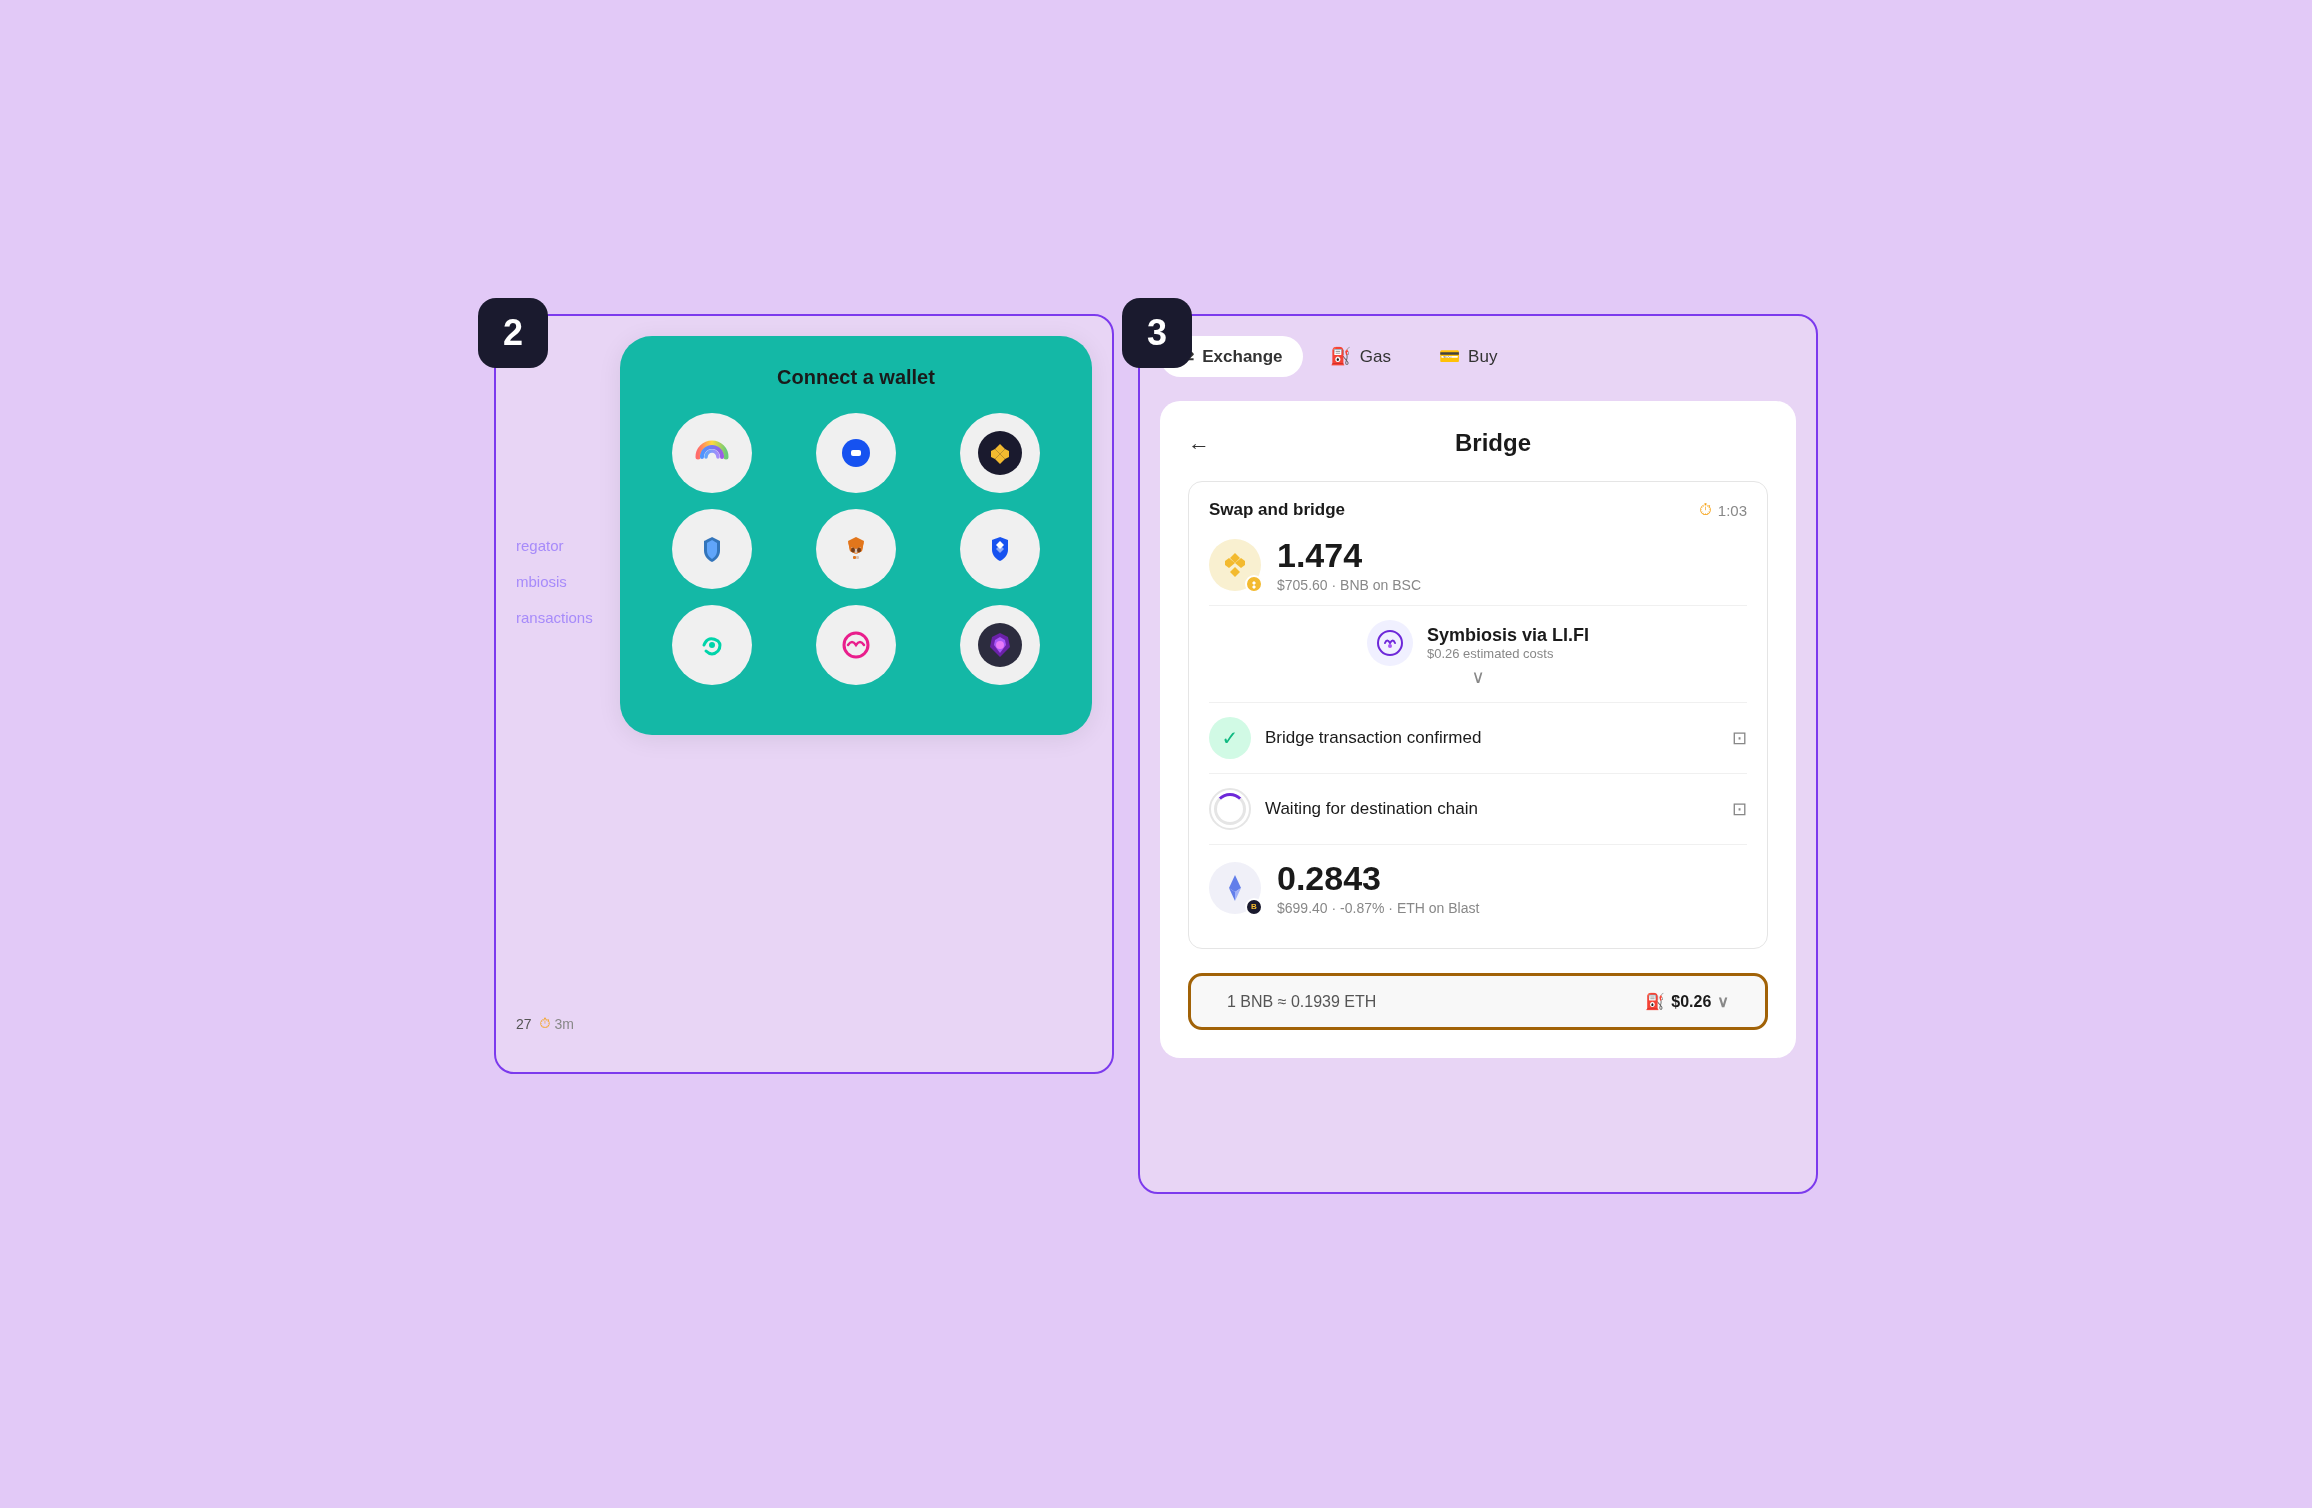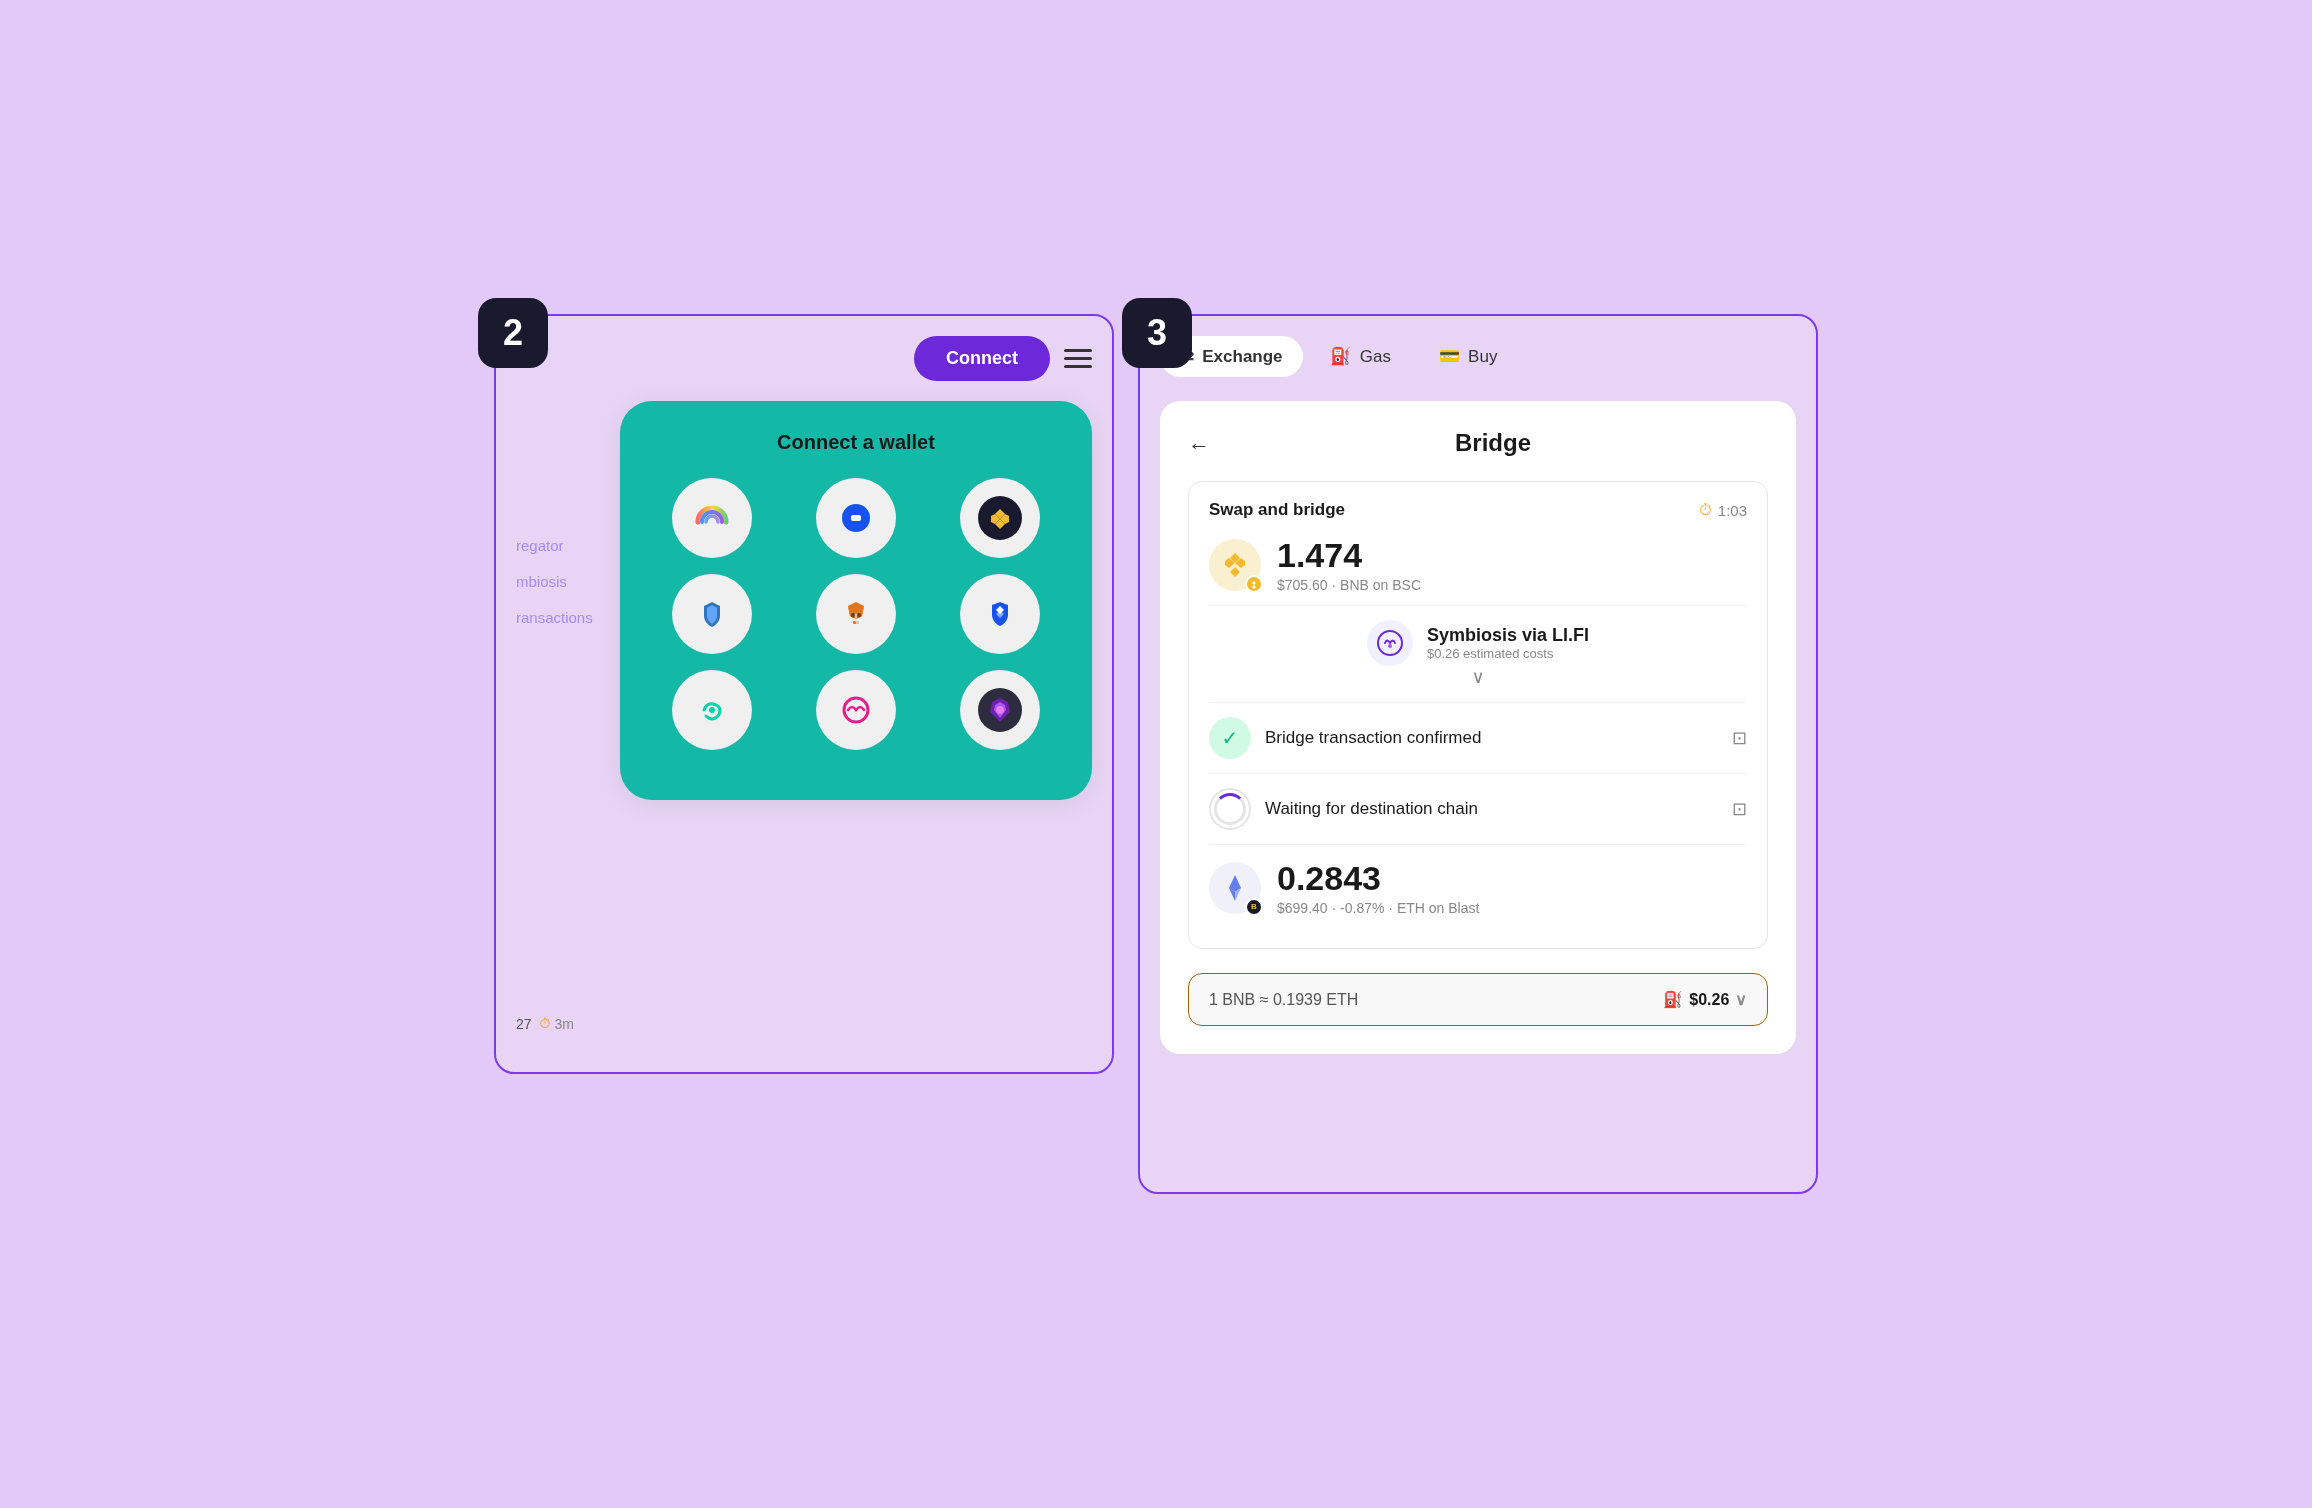--- a/index.html
+++ b/index.html
@@ -390,23 +390,23 @@
       display: flex;
       align-items: center;
       gap: 16px;
       padding: 14px 0;
       border-top: 1px solid #f0f0f0;
     }
 
     
     .bottom-bar {
       background: #f8f8f8;
-      border: 1px solid #a16207;
+      border: 3px solid #a16207;
       border-radius: 14px;
-      padding: 16px 20px;
+      padding: 16px 36px;
       display: flex;
       align-items: center;
       justify-content: space-between;
       margin-top: 24px;
     }
 
     .rate-text {
       font-size: 16px;
       color: #555;
     }
@@ -433,28 +433,20 @@
 </head>
 <body>
 
 <div class="page-wrapper">
 
   <div class="panel panel-2">
     <div class="step-badge">
       <span>2</span>
     </div>
 
-    <div class="panel-2-header">
-      <button class="connect-btn">Connect</button>
-      <div class="menu-icon">
-        <span></span>
-          <span></span>
-          <span></span>
-      </div>
-    </div>
 
     <div class="bg-content">
       <div>regator</div>
       <div>mbiosis</div>
       <div>ransactions</div>
     </div>
 
     <div class="wallet-modal">
       <div class="wallet-modal-title">Connect a wallet</div>
 

